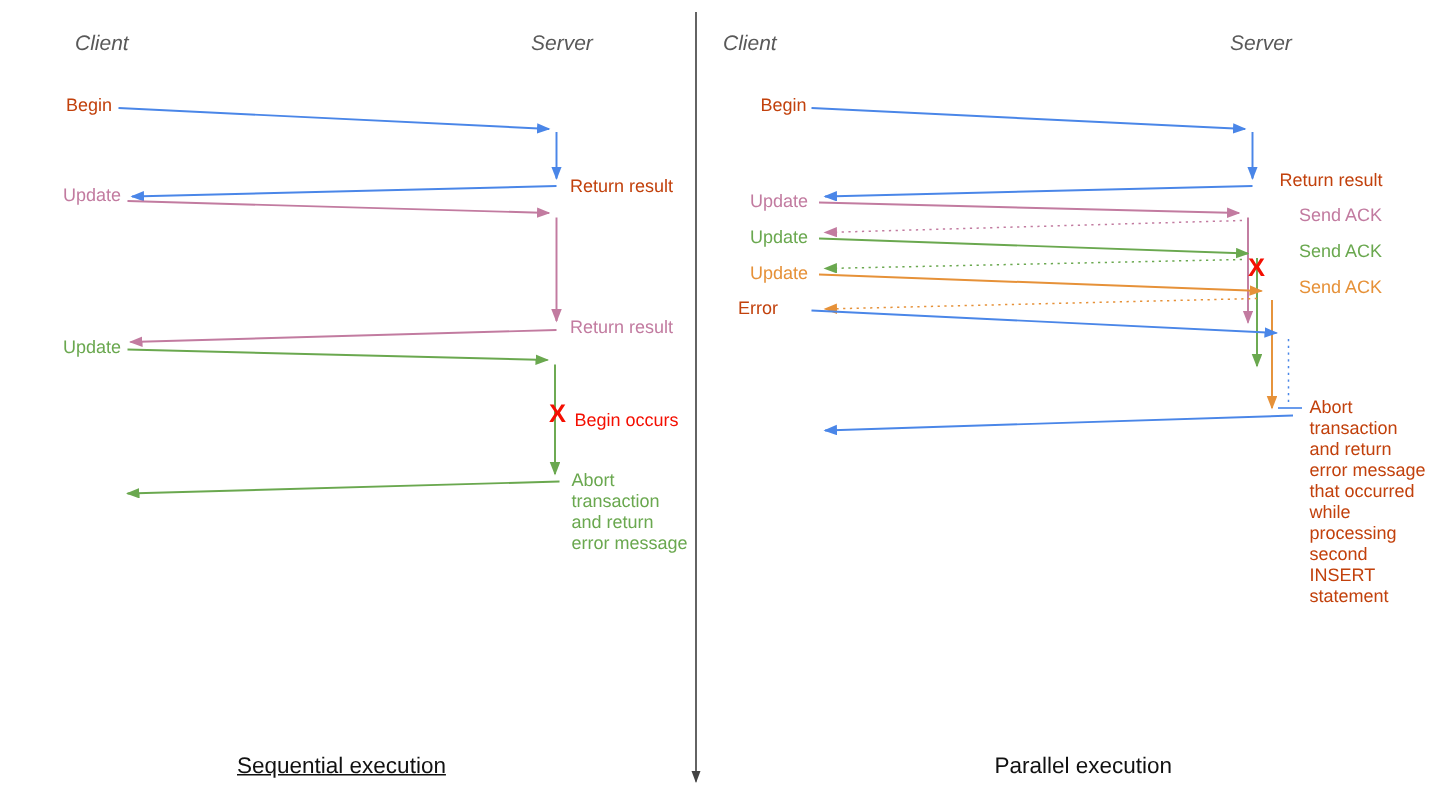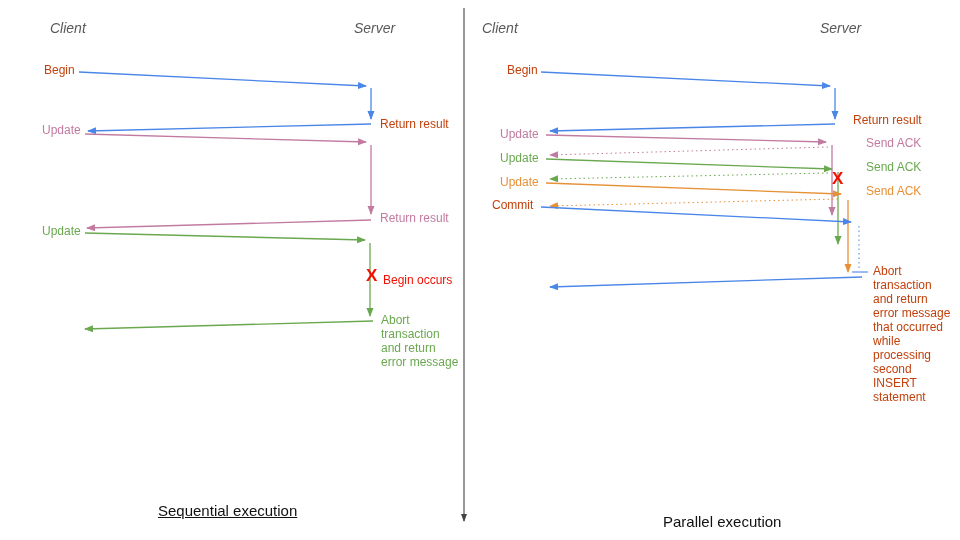--- a/index.html
+++ b/index.html
@@ -107,28 +107,28 @@
 
   <div class="lbl c-pink" style="left:500px;top:127px;">Update</div>
   <div class="lbl c-pink" style="left:866px;top:136px;">Send ACK</div>
 
   <div class="lbl c-green" style="left:500px;top:151px;">Update</div>
   <div class="lbl c-green" style="left:866px;top:160px;">Send ACK</div>
 
   <div class="lbl c-orange" style="left:500px;top:175px;">Update</div>
   <div class="lbl c-orange" style="left:866px;top:184px;">Send ACK</div>
 
-  <div class="lbl c-blue" style="left:492px;top:198px;">Commit</div>
+  <div class="lbl c-blue" style="left:492px;top:198px;">Error</div>
   <div class="lbl c-red xmark" style="left:832px;top:172px;">X</div>
 
   <div class="lbl c-blue" style="left:873px;top:264px;">Abort
 transaction
 and return
 error message
 that occurred
 while
 processing
 second
 INSERT
 statement</div>
-  <div class="lbl title" style="left:663px;top:504px;margin-top:11px;">Parallel execution</div>
+  <div class="lbl title" style="left:663px;top:504px;">Parallel execution</div>
 
 </div>
 
 </body></html>

